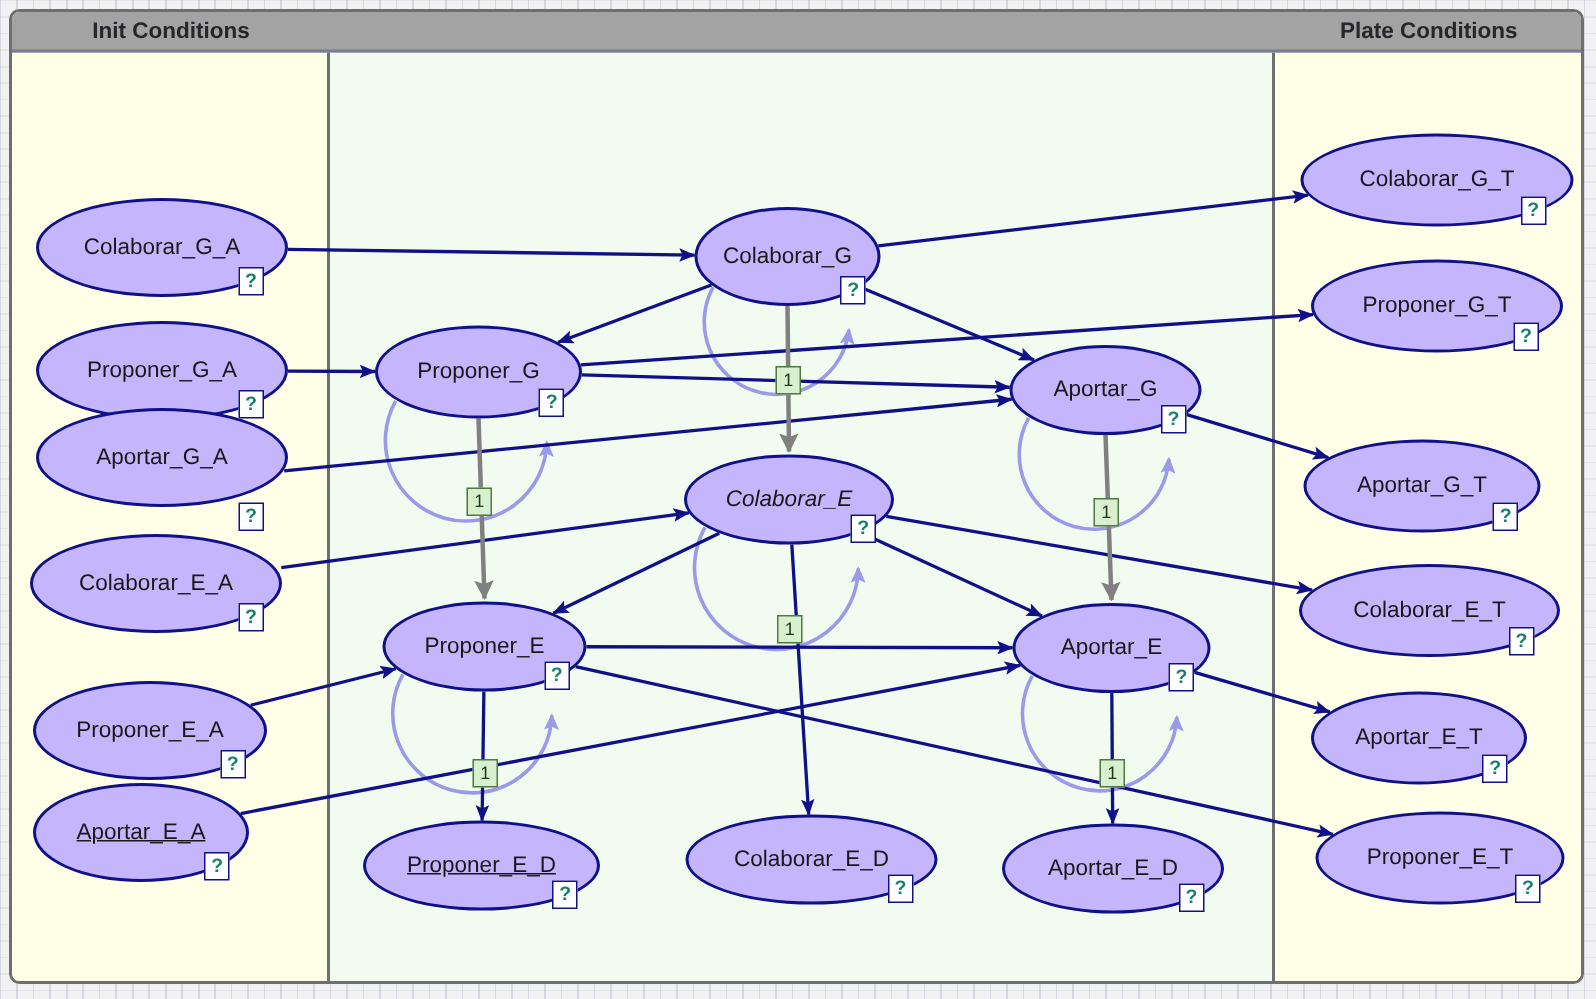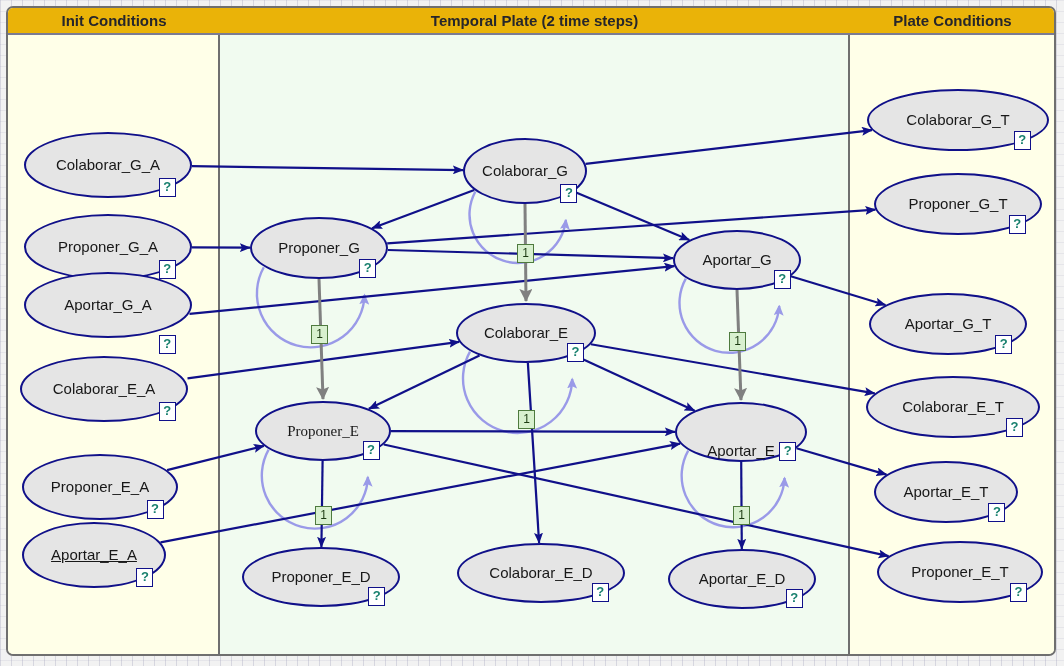--- a/index.html
+++ b/index.html
@@ -21,21 +21,21 @@
   #panel{
     position:absolute;left:6px;top:6px;width:1050px;height:650px;
     border:2px solid #6f6f6f;border-radius:7px;
     background:#ffffee;
     overflow:hidden;z-index:1;
     box-sizing:border-box;
   }
   
   #header{
     position:absolute;left:0;top:0;width:100%;height:27px;
-    background:#eab308;border-bottom:2px solid #7b7b93;
+    background:#a3a3a3;border-bottom:2px solid #7b7b93;
     box-sizing:border-box;
   }
   .hdr-cell{
     position:absolute;top:0;height:25px;line-height:25px;
     text-align:center;font-size:15px;font-weight:bold;color:#26262b;
     white-space:nowrap;
   }
   #hdr-init{left:0;width:212px;}
   #hdr-plate{left:212px;width:629px;}
   #hdr-term{left:841px;width:207px;}
@@ -50,21 +50,21 @@
   #div-right{left:840px;}
 
   
   #edges{position:absolute;left:0;top:0;width:1046px;height:646px;z-index:2;}
 
   
   .node{
     position:absolute;z-index:3;
     border:2.2px solid #101089;
     border-radius:50%;
-    background:#e5e5e5;
+    background:#c4b5fd;
     display:flex;align-items:center;justify-content:center;
     text-align:center;
     font-size:15px;color:#181818;
     box-sizing:border-box;
     line-height:1.12;
   }
   .node .lbl{padding:0 6px;pointer-events:none;}
   .badge-q{
     position:absolute;
     width:17px;height:19px;
@@ -94,21 +94,20 @@
 <div id="panel">
 
   <div class="col" id="col-init"></div>
   <div class="col" id="col-plate"></div>
   <div class="col" id="col-term"></div>
   <div class="divider" id="div-left"></div>
   <div class="divider" id="div-right"></div>
 
   <div id="header">
     <div class="hdr-cell" id="hdr-init">Init Conditions</div>
-    <div class="hdr-cell" id="hdr-plate">Temporal Plate (2 time steps)</div>
     <div class="hdr-cell" id="hdr-term">Plate Conditions</div>
   </div>
 
   <svg id="edges" viewBox="0 0 1046 646">
     <defs>
       <marker id="ah" markerWidth="11" markerHeight="9" refX="10.2" refY="4.5" orient="auto" markerUnits="userSpaceOnUse">
         <path d="M0,0 L11,4.5 L0,9 L2.2,4.5 Z" fill="#101089"></path>
       </marker>
       <marker id="ah-g" markerWidth="13" markerHeight="13" refX="12" refY="6.5" orient="auto" markerUnits="userSpaceOnUse">
         <path d="M0,0 L13,6.5 L0,13 L2.4,6.5 Z" fill="#808080"></path>
@@ -181,33 +180,33 @@
       </div>
       <div class="badge-q" style="left: 552.4px; top: 176px;">?</div>
       <div class="node" style="left: 242px; top: 209px; width: 138px; height: 62px;">
         <span class="lbl">Proponer_G</span>
       </div>
       <div class="badge-q" style="left: 351.3px; top: 251px;">?</div>
       <div class="node" style="left: 665px; top: 222px; width: 128px; height: 60px;">
         <span class="lbl">Aportar_G</span>
       </div>
       <div class="badge-q" style="left: 765.8px; top: 262px;">?</div>
-      <div class="node" style="left: 448px; top: 295px; width: 140px; height: 60px;">
+      <div class="node" style="left: 448px; top: 295px; width: 140px; height: 60px; font-style: italic;">
         <span class="lbl">Colaborar_E</span>
       </div>
       <div class="badge-q" style="left: 559px; top: 335px;">?</div>
-      <div class="node" style="left: 247px; top: 393px; width: 136px; height: 60px; font-family: Liberation Serif, serif;">
+      <div class="node" style="left: 247px; top: 393px; width: 136px; height: 60px;">
         <span class="lbl">Proponer_E</span>
       </div>
       <div class="badge-q" style="left: 354.6px; top: 433px;">?</div>
-      <div class="node" style="left: 667px; top: 394px; width: 132px; height: 60px; align-items: flex-end;">
+      <div class="node" style="left: 667px; top: 394px; width: 132px; height: 60px;">
         <span class="lbl">Aportar_E</span>
       </div>
       <div class="badge-q" style="left: 771.2px; top: 434px;">?</div>
-      <div class="node" style="left: 234px; top: 539px; width: 158px; height: 60px;">
+      <div class="node" style="left: 234px; top: 539px; width: 158px; height: 60px; text-decoration: underline;">
         <span class="lbl">Proponer_E_D</span>
       </div>
       <div class="badge-q" style="left: 360.3px; top: 579px;">?</div>
       <div class="node" style="left: 449px; top: 535px; width: 168px; height: 60px;">
         <span class="lbl">Colaborar_E_D</span>
       </div>
       <div class="badge-q" style="left: 583.8px; top: 575px;">?</div>
       <div class="node" style="left: 660px; top: 541px; width: 148px; height: 60px; align-items: center;">
         <span class="lbl">Aportar_E_D</span>
       </div>

